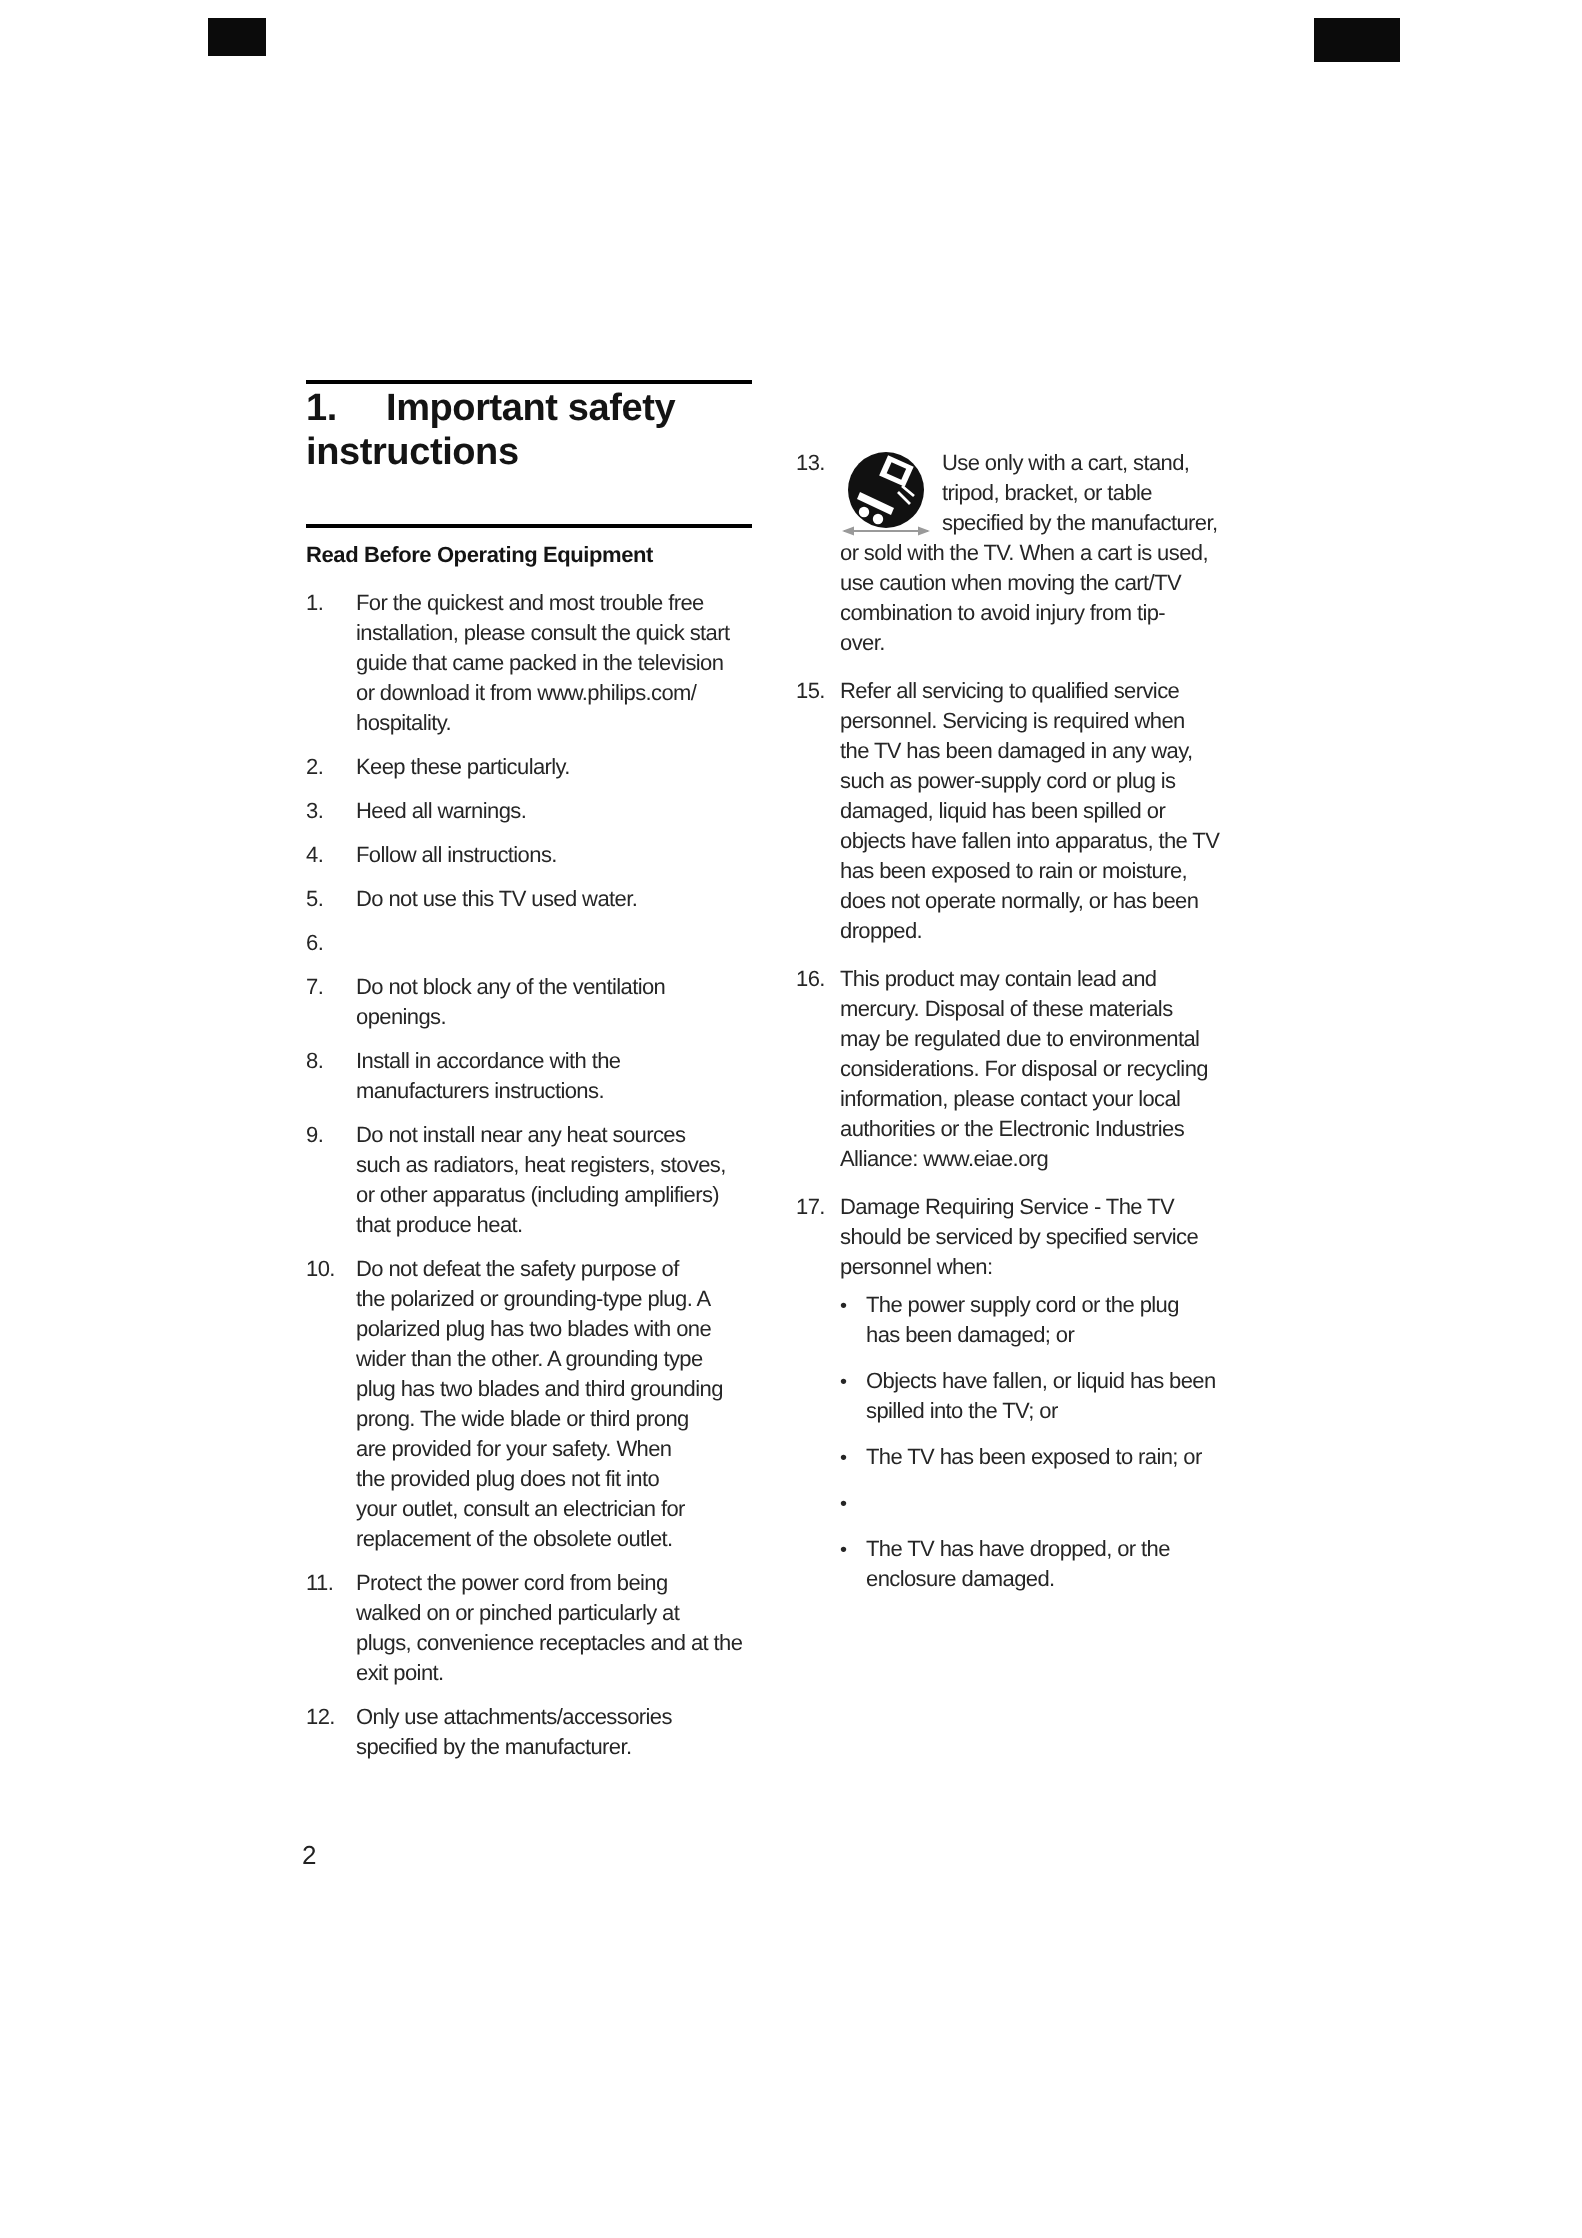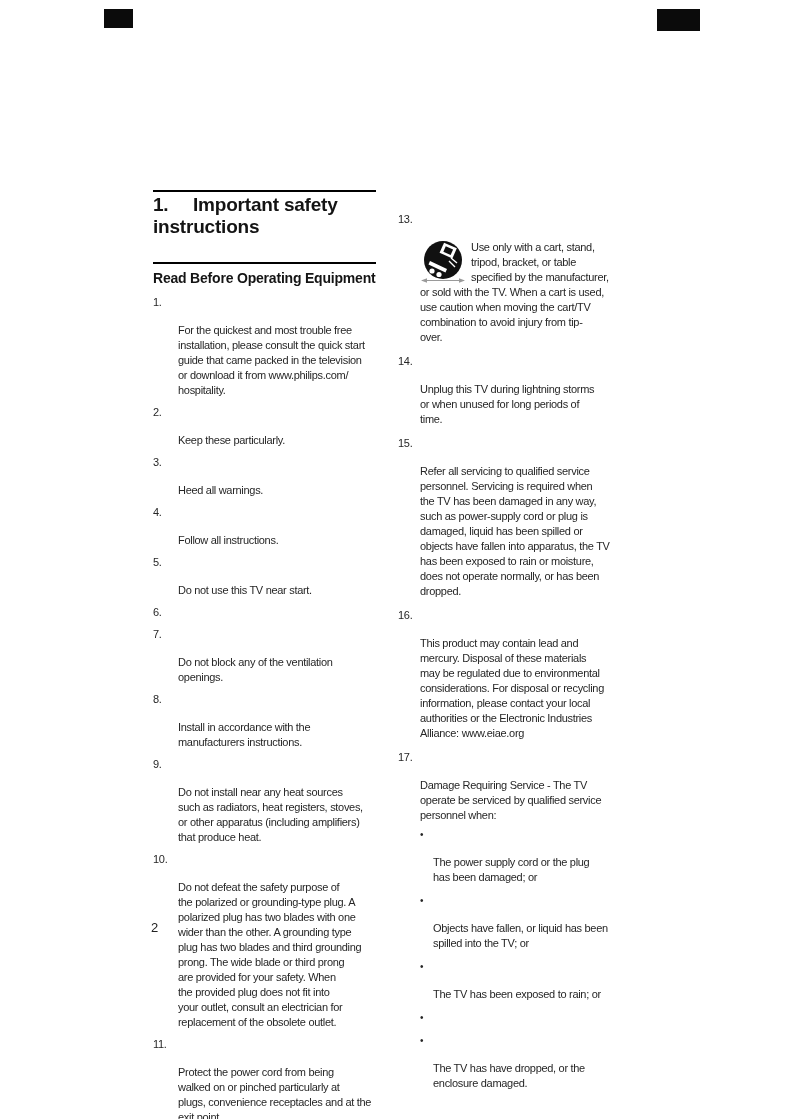--- a/index.html
+++ b/index.html
@@ -8,40 +8,40 @@
     background:#ffffff;
     font-family:"Liberation Sans","DejaVu Sans",sans-serif;
     color:#262626;
     -webkit-font-smoothing:antialiased;
   }
   .corner-mark{position:absolute;background:#0b0b0b;}
   .corner-mark.left{left:104px;top:9px;width:29px;height:19px;}
   .corner-mark.right{left:657px;top:9px;width:43px;height:22px;}
 
   .left-col{position:absolute;left:153px;top:190px;width:223px;}
-  .right-col{position:absolute;left:398px;top:206px;width:248px;}
+  .right-col{position:absolute;left:398px;top:219px;width:248px;}
 
   .rule{border-top:2px solid #000;height:0;}
   .rule.second{margin-top:25px;}
 
   .h1{position:relative;margin-top:2px;font-size:19px;line-height:21.5px;
       font-weight:bold;color:#141414;letter-spacing:-0.2px;}
   .h1 .h1-num{position:absolute;left:0;top:0;}
   .h1 .h1-title{text-indent:40px;}
 
-  .h2{margin-top:5px;font-size:14px;line-height:19.5px;font-weight:bold;
+  .h2{margin-top:5px;font-size:11px;line-height:19.5px;font-weight:bold;
       color:#141414;letter-spacing:-0.2px;}
 
   .list{margin-top:6px;font-size:11px;line-height:15px;letter-spacing:-0.3px;}
   .item{display:flex;margin-bottom:7px;}
   .right-col .item{margin-bottom:9px;}
   .num{width:25px;flex:none;}
   .right-col .num{width:22px;}
   .body{flex:1;min-width:0;}
-  .txt{white-space:pre;margin-top:28px;}
+  .txt{white-space:pre;}
 
   .icon-float{float:left;width:51px;height:43px;}
   .icon-float svg{display:block;}
 
   .bullets{margin-top:4px;}
   .bullet{display:flex;margin-bottom:8px;}
   .dot{width:13px;flex:none;font-size:10px;}
 
   .pagenum{position:absolute;left:151px;top:920px;font-size:13px;color:#222;}
 </style>
@@ -84,21 +84,21 @@
       </div>
       <div class="item">
         <div class="num">4.</div>
         <div class="body">
           <div class="txt">Follow all instructions.</div>
         </div>
       </div>
       <div class="item">
         <div class="num">5.</div>
         <div class="body">
-          <div class="txt">Do not use this TV near start.</div>
+          <div class="txt">Do not use this TV used water.</div>
         </div>
       </div>
       <div class="item">
         <div class="num">6.</div>
       </div>
       <div class="item">
         <div class="num">7.</div>
         <div class="body">
           <div class="txt">Do not block any of the ventilation
 openings.</div>
@@ -175,28 +175,20 @@
   </svg></span>Use only with a cart, stand,
 tripod, bracket, or table
 specified by the manufacturer,
 or sold with the TV. When a cart is used,
 use caution when moving the cart/TV
 combination to avoid injury from tip-
 over.</div>
         </div>
       </div>
       <div class="item">
-        <div class="num">14.</div>
-        <div class="body">
-          <div class="txt">Unplug this TV during lightning storms
-or when unused for long periods of
-time.</div>
-        </div>
-      </div>
-      <div class="item">
         <div class="num">15.</div>
         <div class="body">
           <div class="txt">Refer all servicing to qualified service
 personnel. Servicing is required when
 the TV has been damaged in any way,
 such as power-supply cord or plug is
 damaged, liquid has been spilled or
 objects have fallen into apparatus, the TV
 has been exposed to rain or moisture,
 does not operate normally, or has been
@@ -212,21 +204,21 @@
 considerations. For disposal or recycling
 information, please contact your local
 authorities or the Electronic Industries
 Alliance: www.eiae.org</div>
         </div>
       </div>
       <div class="item">
         <div class="num">17.</div>
         <div class="body">
           <div class="txt">Damage Requiring Service - The TV
-operate be serviced by qualified service
+should be serviced by specified service
 personnel when:</div>
           <div class="bullets">
             <div class="bullet">
               <div class="dot">•</div>
               <div class="txt">The power supply cord or the plug
 has been damaged; or</div>
             </div>
             <div class="bullet">
               <div class="dot">•</div>
               <div class="txt">Objects have fallen, or liquid has been

